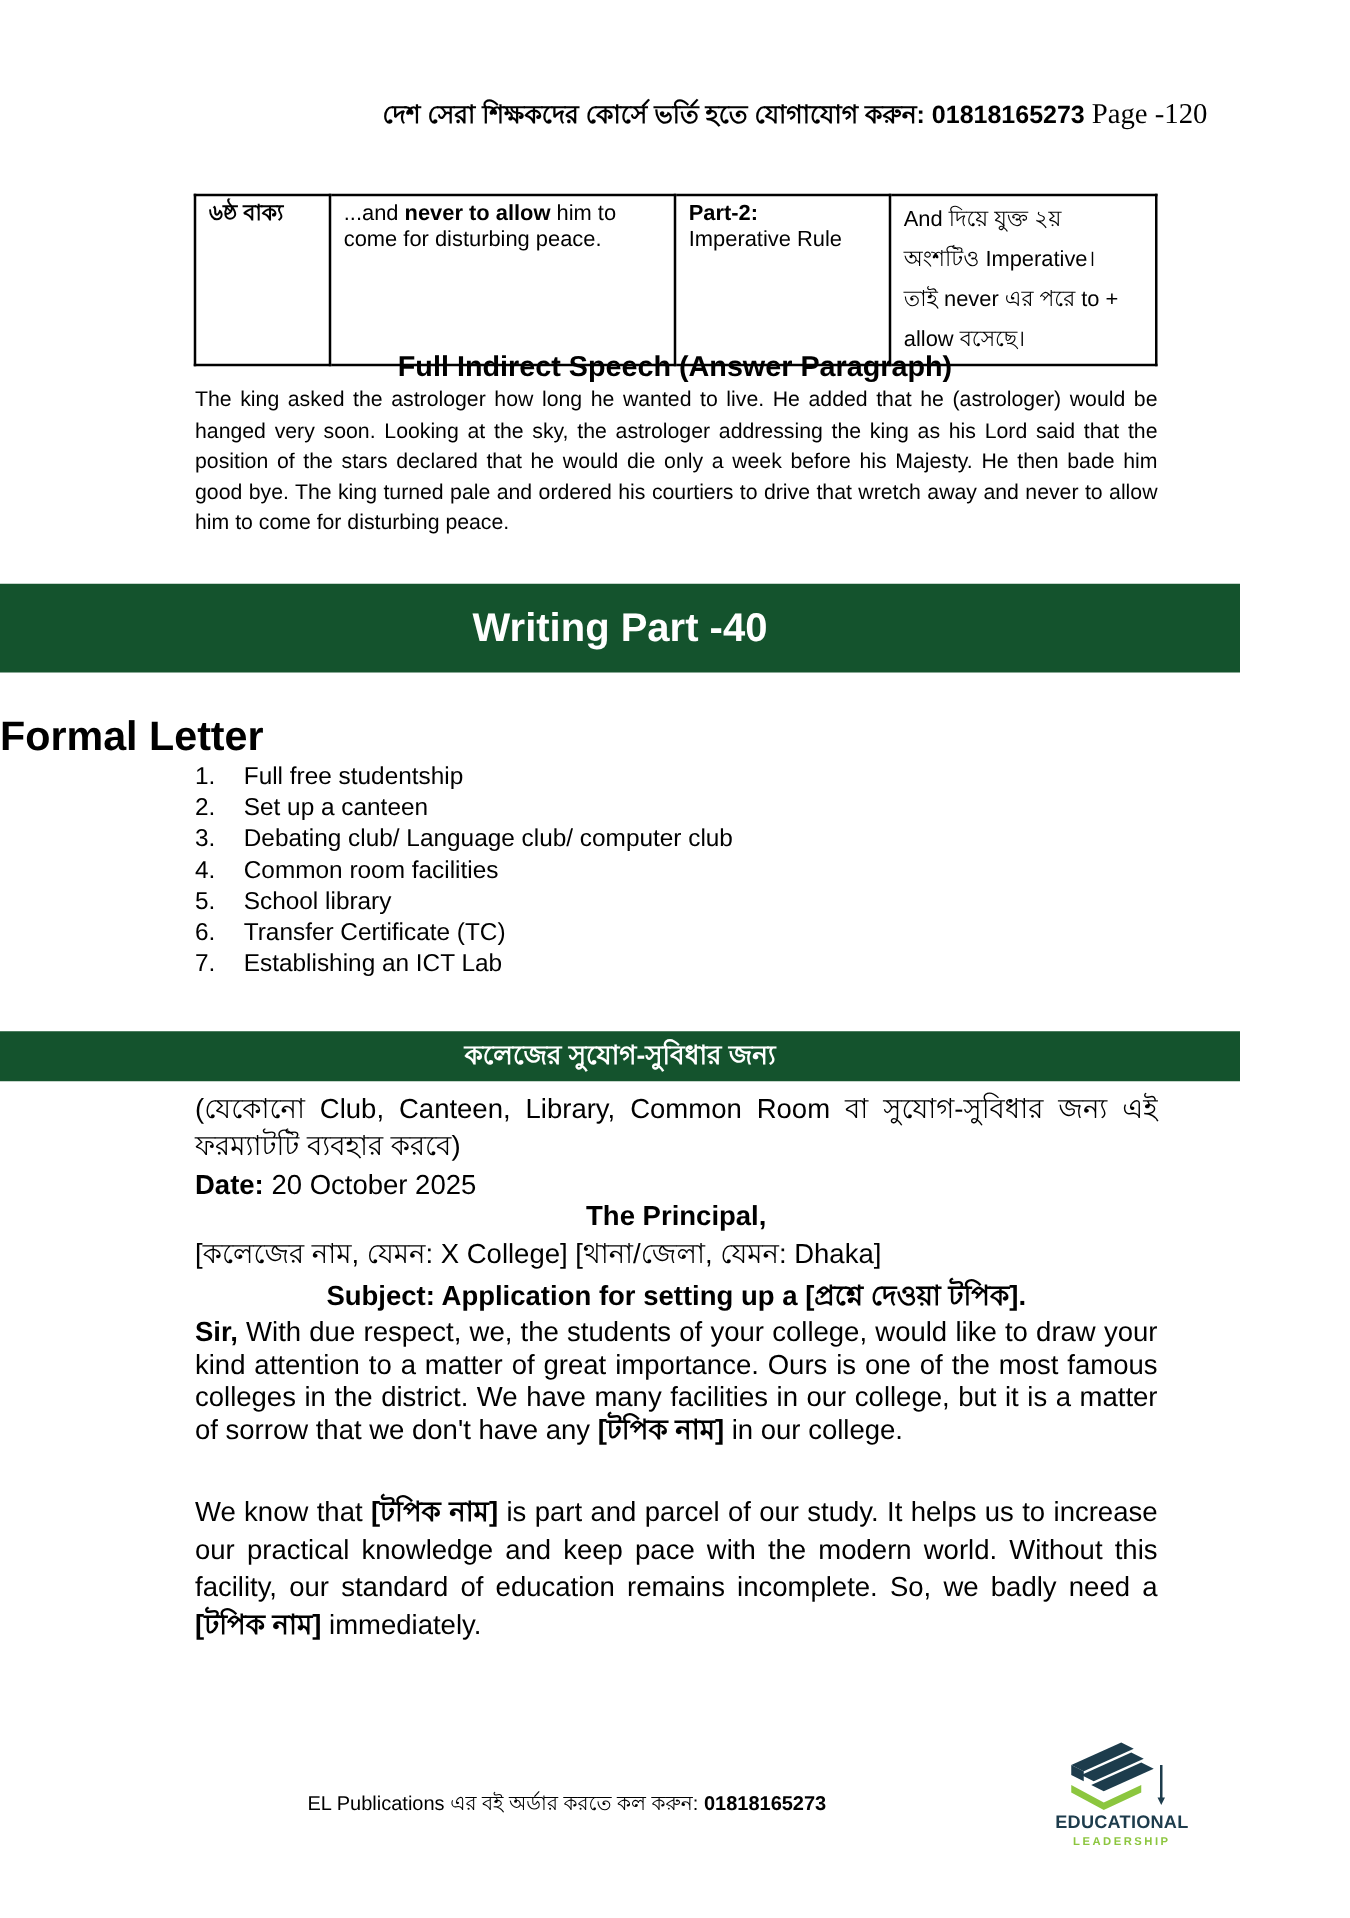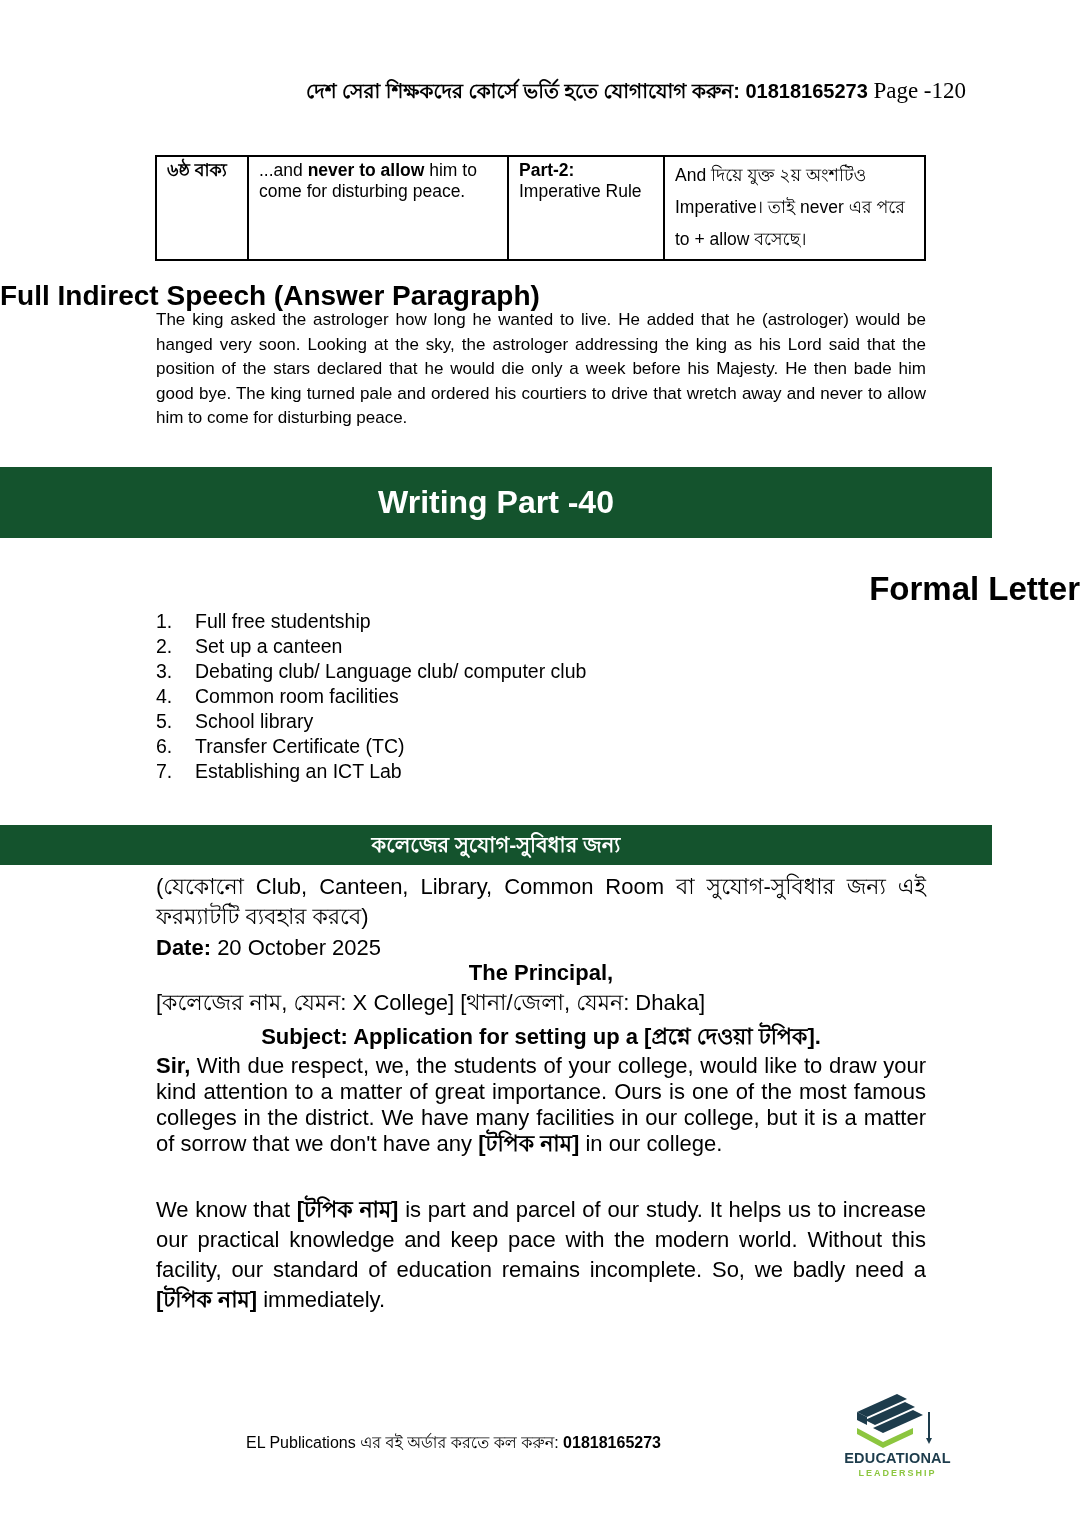--- a/index.html
+++ b/index.html
@@ -2,30 +2,30 @@
 <html><head>
 <meta charset="utf-8">
 <style>
   html, body { margin: 0; padding: 0; background: #ffffff; }
   body { width: 1080px; height: 1534px; position: relative; overflow: hidden;
          font-family: "Liberation Sans", "DejaVu Sans", sans-serif; color: #000; }
   .abs { position: absolute; }
   .header { top: 76px; left: 0; width: 926px; text-align: right; font-size: 20px; font-weight: bold; margin-left: 40px; }
   .header .page { font-family: "Liberation Serif", "DejaVu Serif", serif; font-weight: normal; font-size: 23px; }
   table.grid { position: absolute; top: 155px; left: 155px; width: 771px; border-collapse: collapse; font-size: 17.5px; }
-  table.grid td { border: 2px solid #000; vertical-align: top; padding: 3px 10px 4px 10px; line-height: 21px; margin-left: 42px; }
+  table.grid td { border: 2px solid #000; vertical-align: top; padding: 3px 26px 4px 10px; line-height: 21px; margin-left: 42px; }
   table.grid td.c1 { width: 70px; font-weight: bold; }
   table.grid td.c2 { width: 238px; }
   table.grid td.c3 { width: 134px; }
   table.grid td.c4 { line-height: 32px; padding-top: 2px; }
-  .h2 { font-weight: bold; font-size: 28px; text-align: left; }
+  .h2 { font-weight: bold; font-size: 23px; text-align: center; }
   .para { left: 156px; width: 770px; font-size: 17px; line-height: 24.5px; text-align: justify; text-align-last: left; }
   .band { left: 0; width: 992px; background: #14532d; color: #fff; font-weight: bold; text-align: center; }
   .band1 { top: 467px; height: 71px; line-height: 71px; font-size: 32px; }
-  .title2 { top: 570px; left: 0; width: 1080px; text-align: right; font-weight: bold; font-size: 33px; }
+  .title2 { top: 570px; left: 0; width: 1080px; text-align: left; font-weight: bold; font-size: 33px; }
   ol.topics { position: absolute; top: 609px; left: 156px; margin: 0; padding: 0; list-style: none; font-size: 19.5px; line-height: 25px; }
   ol.topics li { display: flex; }
   ol.topics .num { width: 39px; }
   .band2 { top: 825px; height: 40px; line-height: 40px; font-size: 21px; }
   .letter { left: 156px; width: 770px; font-size: 22px; }
   .b { font-weight: bold; text-align: center; }
   .footer { top: 1430px; left: 246px; font-size: 16px; }
   .logo { top: 1390px; left: 835px; width: 125px; height: 95px; }
   .logo .t1 { position: absolute; top: 60px; left: 0; width: 125px; text-align: center; font-weight: bold; font-size: 14.5px; color: #1d3c4c; letter-spacing: 0.2px; }
   .logo .t2 { position: absolute; top: 78px; left: 0; width: 125px; text-align: center; font-weight: bold; font-size: 9px; color: #8cc63f; letter-spacing: 2px; }

